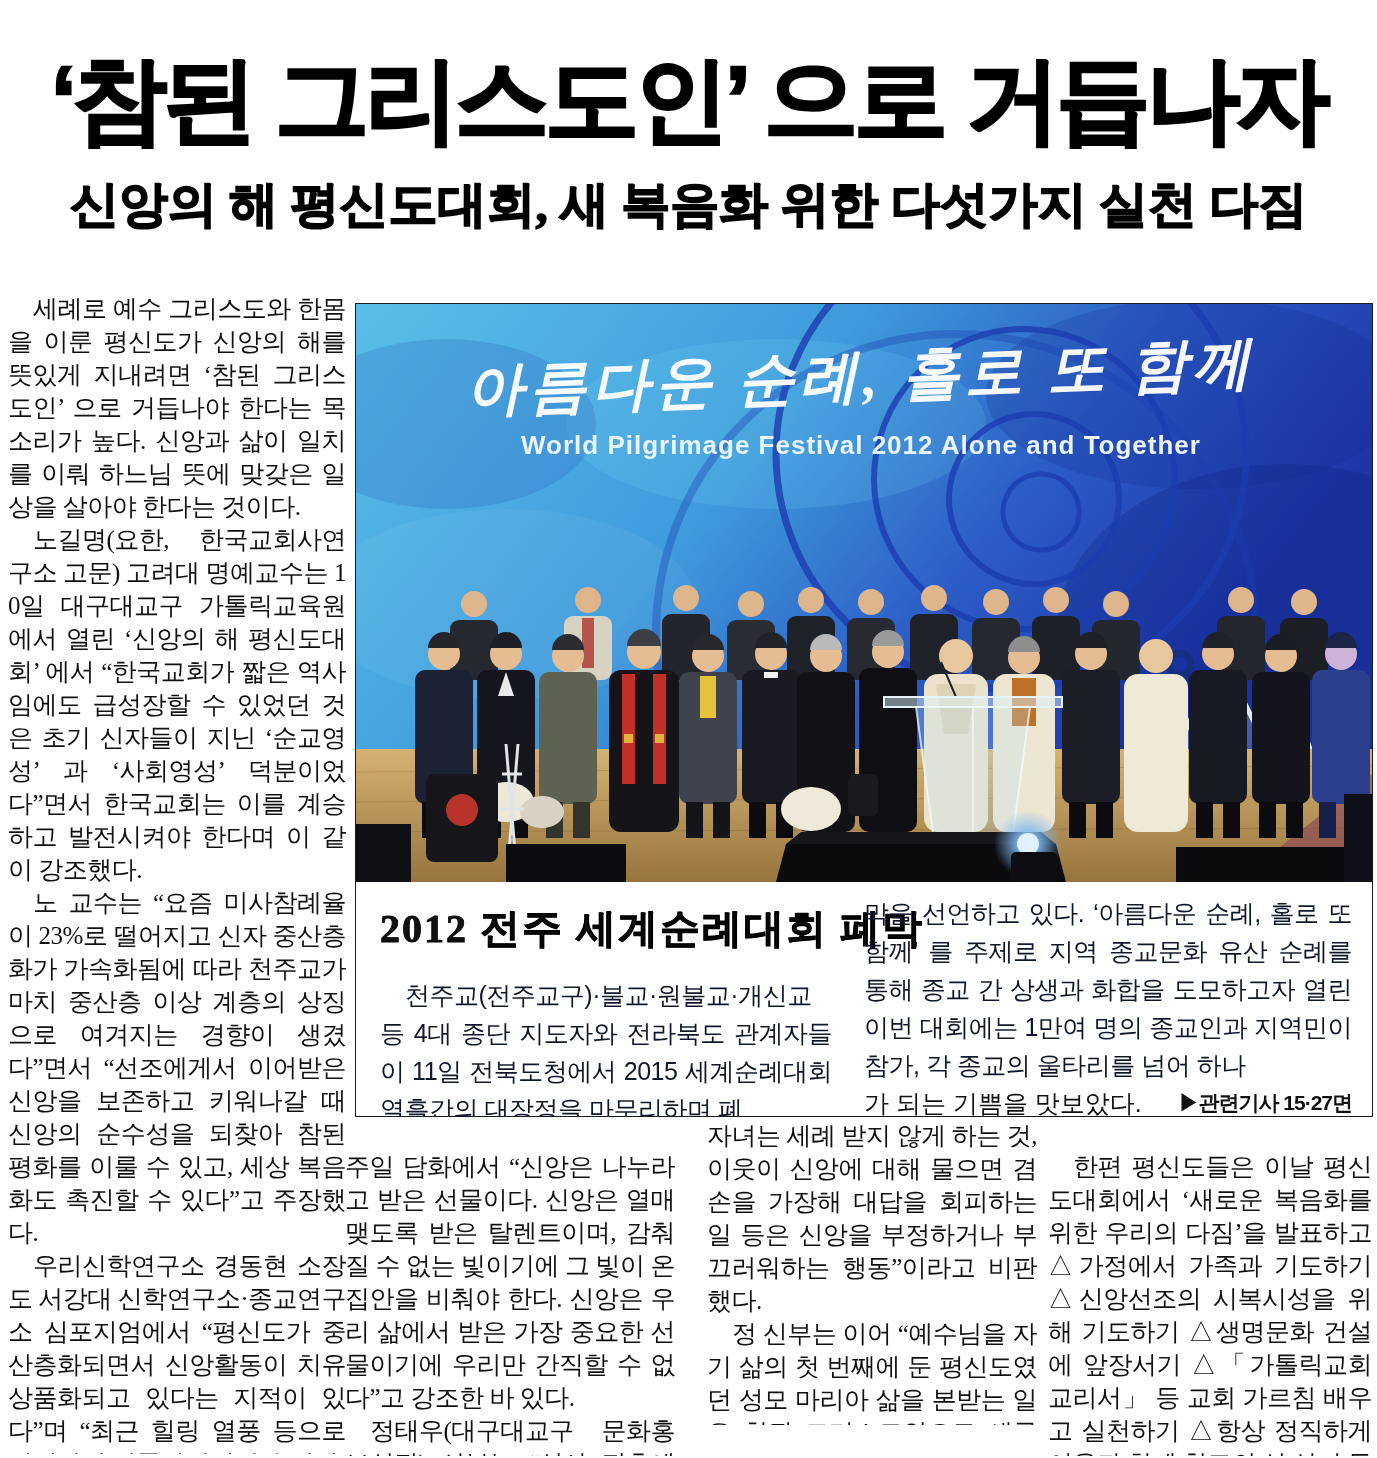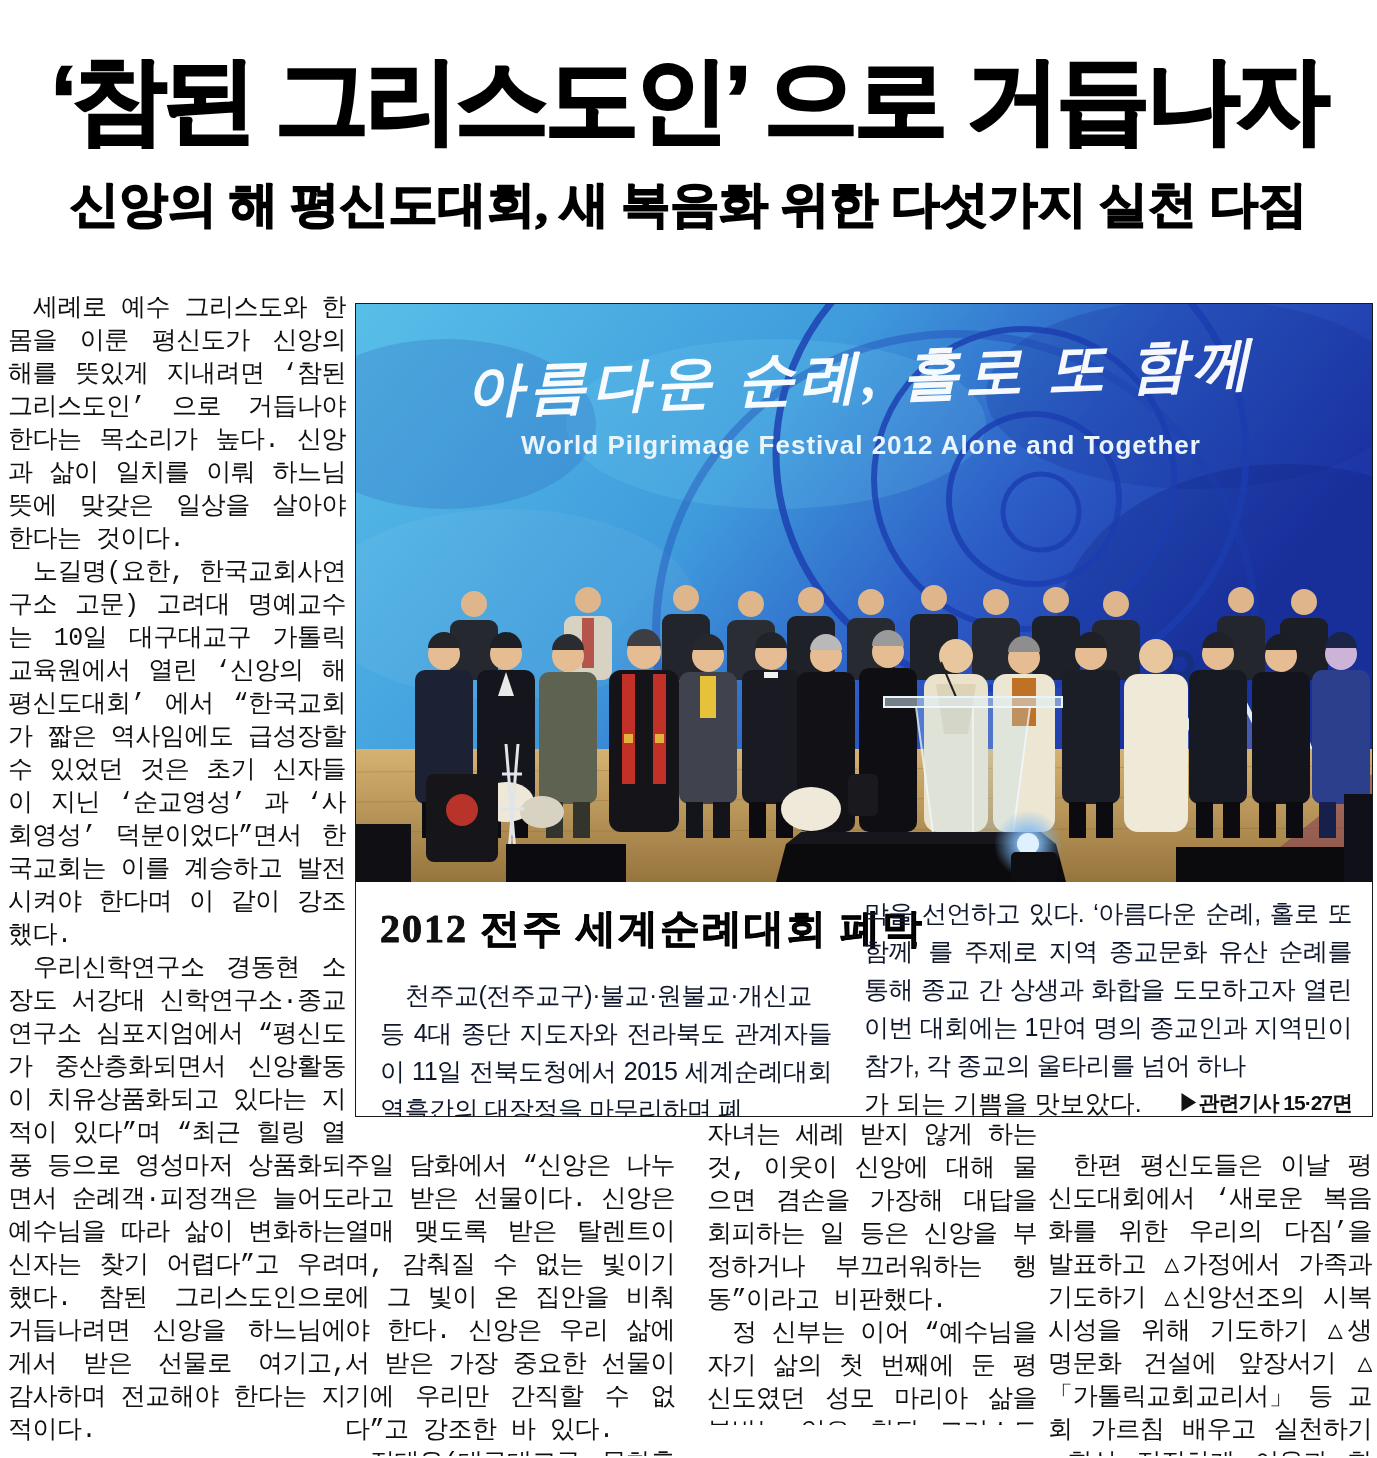--- a/index.html
+++ b/index.html
@@ -9,21 +9,21 @@
   .mast{position:absolute;top:0;left:0;width:1377px;margin-top:41px;}
   .headline{margin:6px 0 0 0;text-align:center;
             font:900 94px/1.12 "Liberation Sans",sans-serif;color:#000;
             letter-spacing:-4px;-webkit-text-stroke:2.5px #000;white-space:nowrap;}
   .subheadline{margin:26px 0 0 0;text-align:center;
             font:700 49px/1.1 "Liberation Serif",serif;color:#000;
             letter-spacing:0;-webkit-text-stroke:1.6px #000;white-space:nowrap;}
   
   .col{position:absolute;font:25px/33px "Liberation Serif",serif;color:#101010;
        text-align:justify;word-break:break-all;letter-spacing:-0.5px;overflow:hidden;}
-  .col p{margin:0;font-family:Liberation Mono, monospace;}
+  .col p{margin:0;}
   .indent{text-indent:25px;}
   .related{font:700 25px/33px "Liberation Sans",sans-serif;text-align:right;letter-spacing:-1px;}
   .col1{left:8px;top:292px;width:338px;height:1162px;}
   .col2{left:345px;top:1150px;width:330px;height:306px;}
   .col3{left:707px;top:1096px;width:330px;height:306px;margin-top:23px;}
   .col4{left:1048px;top:1150px;width:324px;height:306px;}
   
   .photo-box{position:absolute;left:355px;top:303px;width:1018px;height:814px;
              border:1px solid #1a1a1a;box-sizing:border-box;background:#fff;}
   .photo{width:1016px;height:578px;}
@@ -45,20 +45,21 @@
 <div class="page">
 
   <header class="mast">
     <h1 class="headline">‘참된 그리스도인’ 으로 거듭나자</h1>
     <h2 class="subheadline">신앙의 해 평신도대회, 새 복음화 위한 다섯가지 실천 다짐</h2>
   </header>
 
   <section class="col col1">
     <p class="indent">세례로 예수 그리스도와 한몸을 이룬 평신도가 신앙의 해를 뜻있게 지내려면 ‘참된 그리스도인’ 으로 거듭나야 한다는 목소리가 높다. 신앙과 삶이 일치를 이뤄 하느님 뜻에 맞갖은 일상을 살아야 한다는 것이다.</p>
     <p class="indent">노길명(요한, 한국교회사연구소 고문) 고려대 명예교수는 10일 대구대교구 가톨릭교육원에서 열린 ‘신앙의 해 평신도대회’ 에서 “한국교회가 짧은 역사임에도 급성장할 수 있었던 것은 초기 신자들이 지닌 ‘순교영성’ 과 ‘사회영성’ 덕분이었다”면서 한국교회는 이를 계승하고 발전시켜야 한다며 이 같이 강조했다.</p>
+    <p class="indent">노 교수는 “요즘 미사참례율이 23%로 떨어지고 신자 중산층화가 가속화됨에 따라 천주교가 마치 중산층 이상 계층의 상징으로 여겨지는 경향이 생겼다”면서 “선조에게서 이어받은 신앙을 보존하고 키워나갈 때 신앙의 순수성을 되찾아 참된 평화를 이룰 수 있고, 세상 복음화도 촉진할 수 있다”고 주장했다.</p>
     <p class="indent">우리신학연구소 경동현 소장도 서강대 신학연구소·종교연구소 심포지엄에서 “평신도가 중산층화되면서 신앙활동이 치유상품화되고 있다는 지적이 있다”며 “최근 힐링 열풍 등으로 영성마저 상품화되면서 순례객·피정객은 늘어도 예수님을 따라 삶이 변화하는 신자는 찾기 어렵다”고 우려했다. 참된 그리스도인으로 거듭나려면 신앙을 하느님에게서 받은 선물로 여기고, 감사하며 전교해야 한다는 지적이다.</p>
 
   </section>
 
   <figure class="photo-box" style="margin:0">
     <div class="photo">
       <svg viewBox="0 0 1016 578" width="1016" height="578">
         <defs>
           <linearGradient id="bg" x1="0" y1="0" x2="1" y2="0.35">
             <stop offset="0" stop-color="#58bfe8"></stop>

